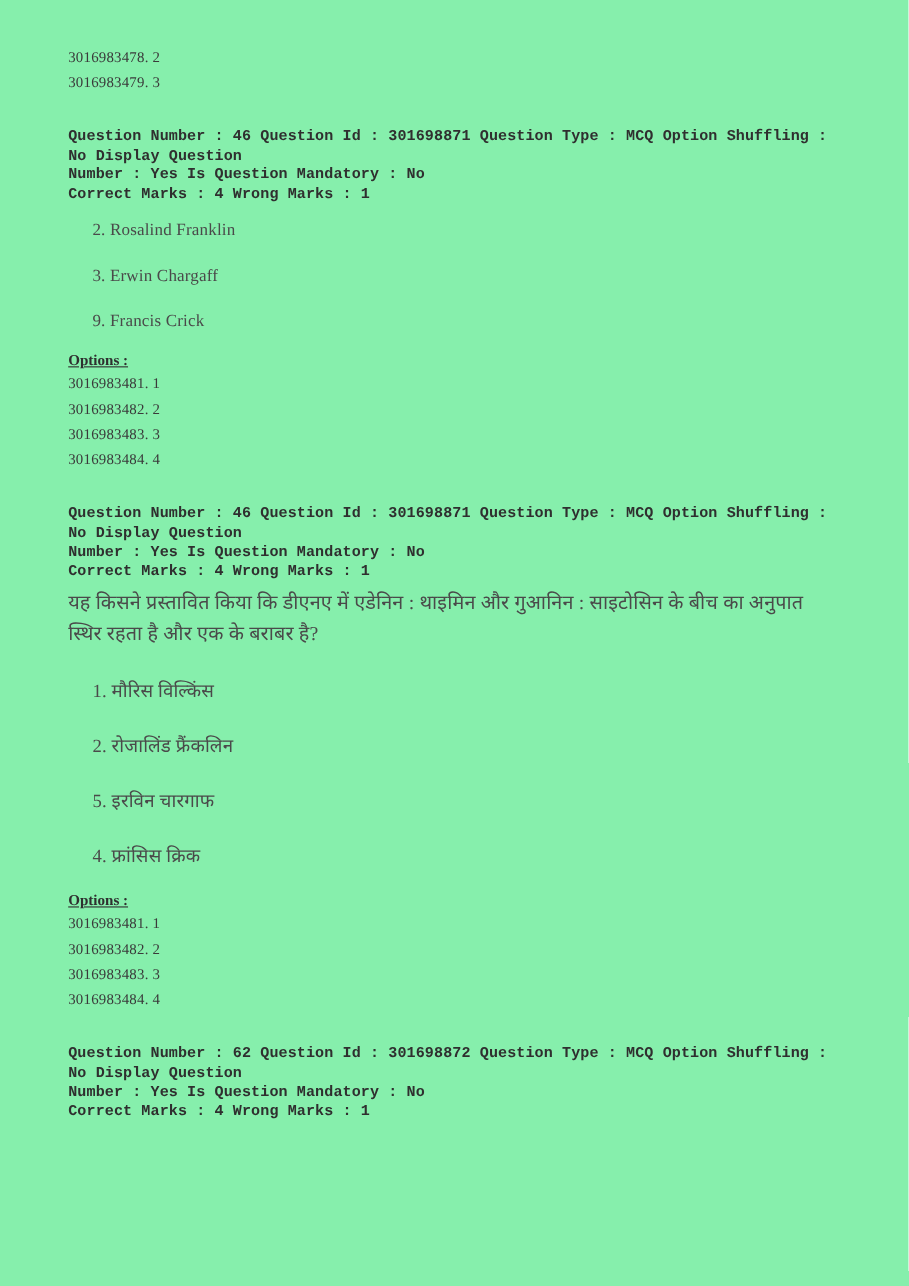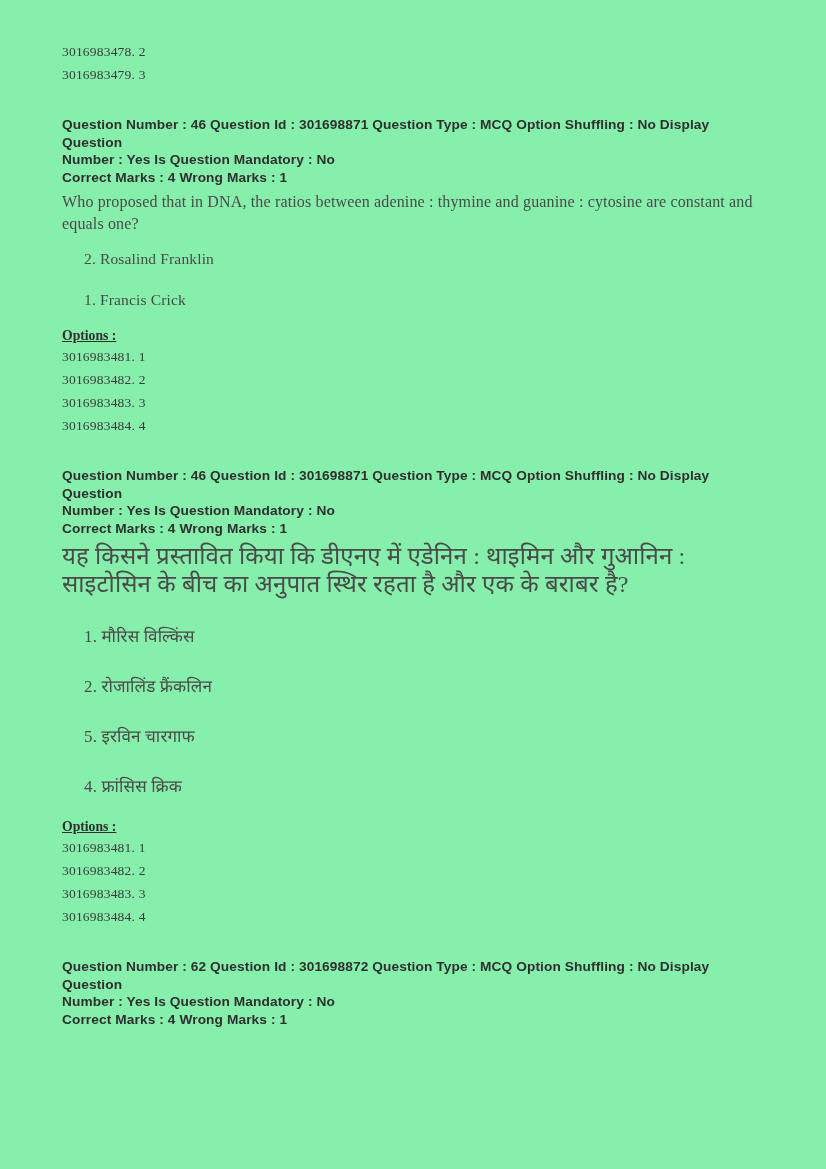--- a/index.html
+++ b/index.html
@@ -27,40 +27,40 @@
     font-family: "Liberation Serif", serif;
     font-size: 13.5px;
     line-height: 23px;
     color: #3a3a3a;
     letter-spacing: 0.2px;
     white-space: pre;
   }
 
   
   .meta {
-    font-family: Liberation Sans, sans-serif;
+    font-family: Liberation Mono, monospace;
     font-weight: bold;
     font-size: 13.7px;
     line-height: 17.5px;
     color: #2f2f2f;
     letter-spacing: 0.1px;
   }
   .meta .row { display: block; }
 
   
   .qtext {
     font-family: "Liberation Serif", serif;
     font-size: 16px;
     line-height: 22px;
     color: #4a4a4a;
     margin-top: 5px;
     letter-spacing: 0.15px;
   }
   .qtext.hindi {
-    font-size: 24px;
+    font-size: 18px;
     line-height: 28px;
     color: #4a4a4a;
   }
 
   
   .choices {
     margin-top: 14px;
   }
   .choice {
     font-family: "Liberation Serif", serif;
@@ -103,24 +103,24 @@
     </div>
 
     <div class="gap-lg"></div>
 
     <div class="block">
       <div class="meta">
         <span class="row">Question Number : 46 Question Id : 301698871 Question Type : MCQ Option Shuffling : No Display Question</span>
         <span class="row">Number : Yes Is Question Mandatory : No</span>
         <span class="row">Correct Marks : 4 Wrong Marks : 1</span>
       </div>
-      <div class="qtext">Who proposed that in DNA, the ratios between adenine : thymine and guanine : cytosine are constant and equals one?</div>
       <div class="choices">
         <div class="choice">2. Rosalind Franklin</div>
-        <div class="choice">1. Francis Crick</div>
+        <div class="choice">3. Erwin Chargaff</div>
+        <div class="choice">9. Francis Crick</div>
       </div>
       <div class="options-label">Options :</div>
       <div>
         <div class="idline">3016983481. 1</div>
         <div class="idline">3016983482. 2</div>
         <div class="idline">3016983483. 3</div>
         <div class="idline">3016983484. 4</div>
       </div>
     </div>
 

